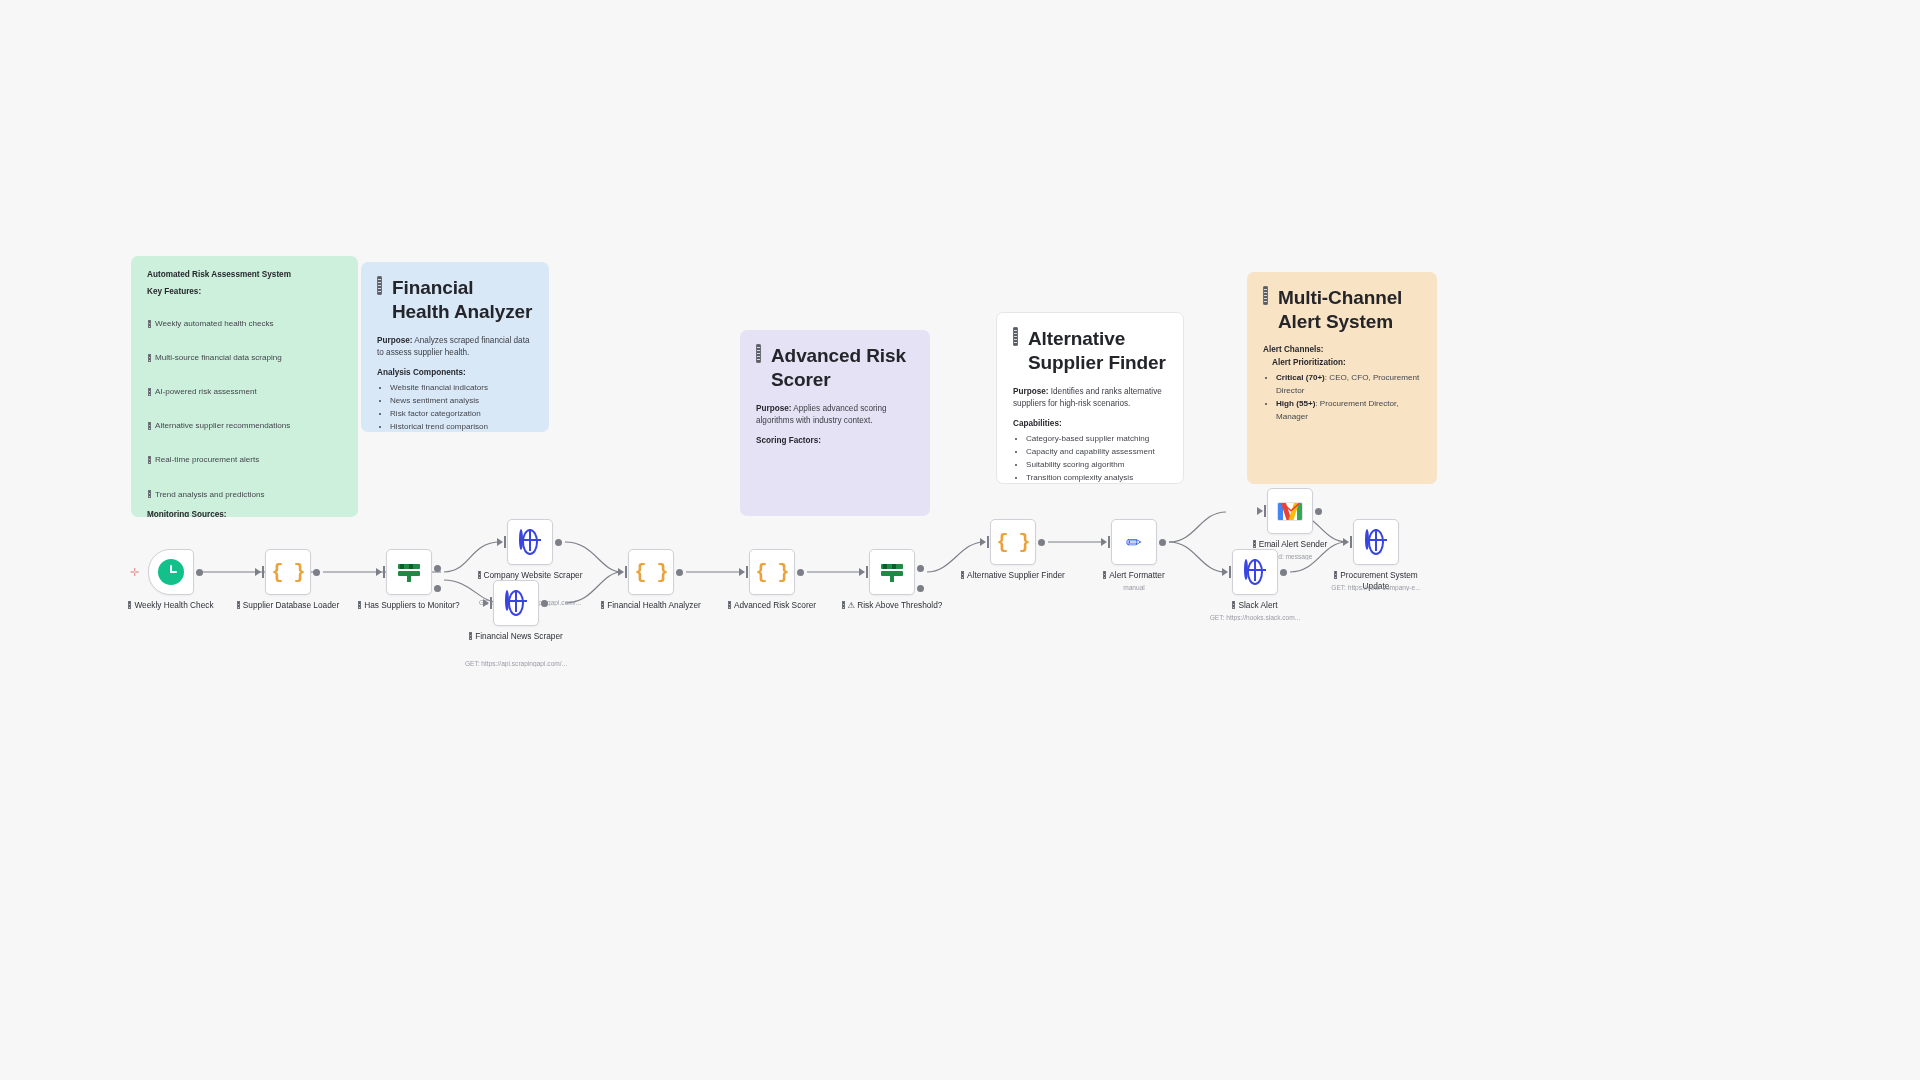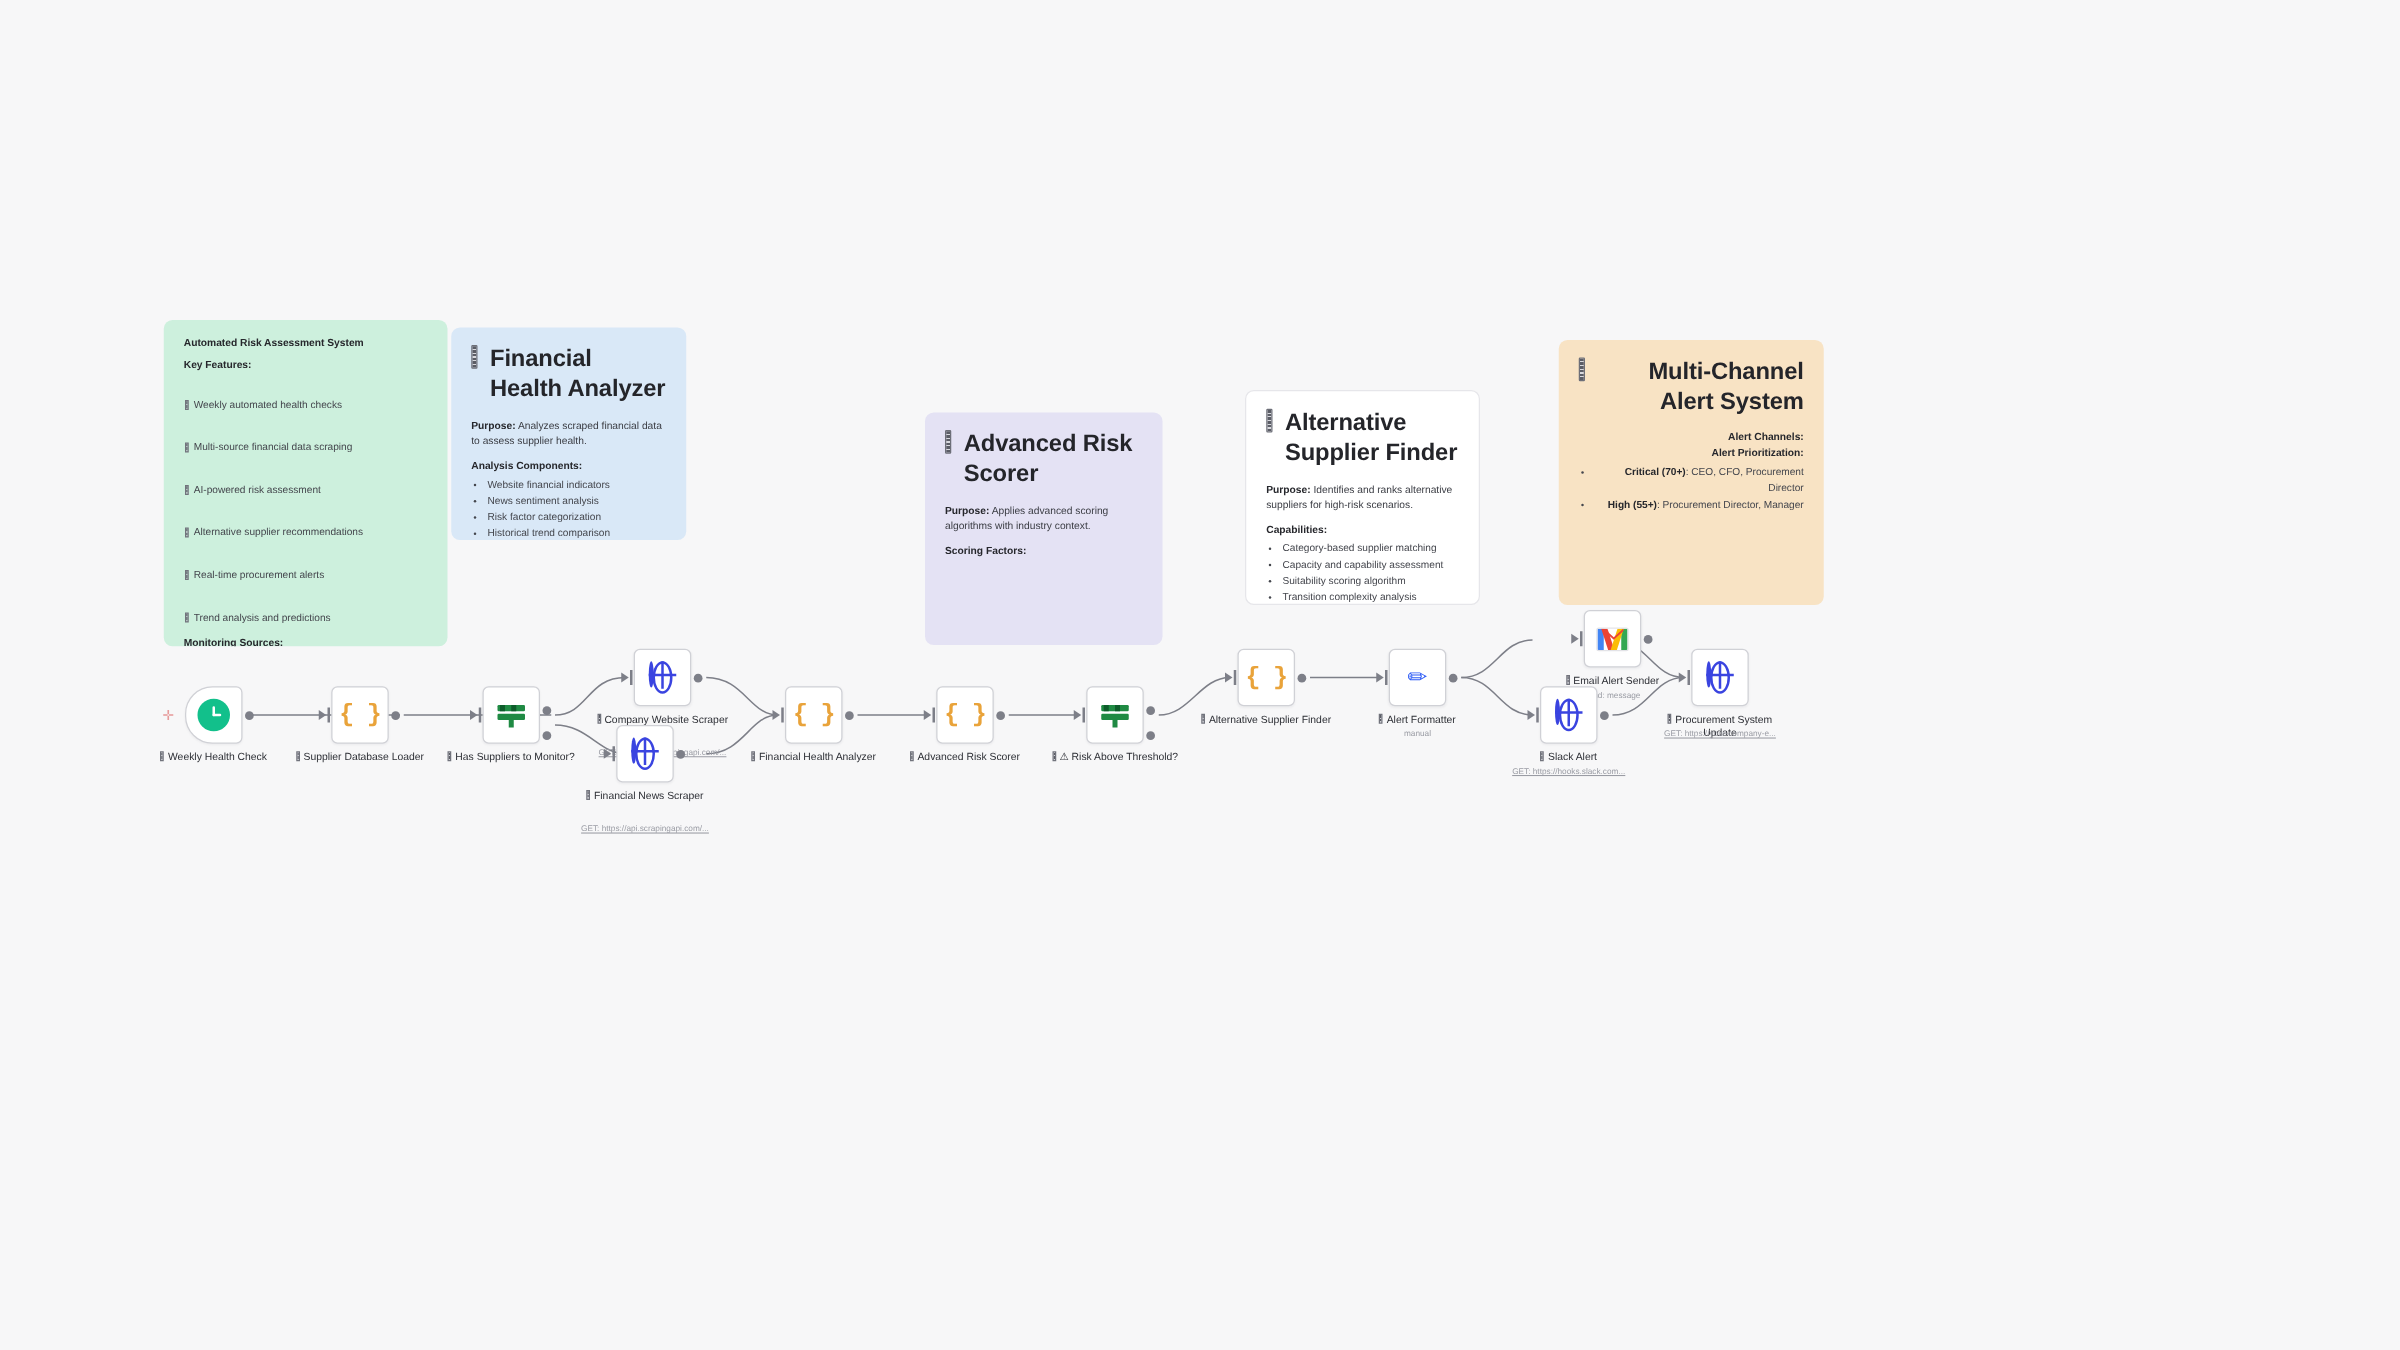--- a/index.html
+++ b/index.html
@@ -235,21 +235,21 @@
     <ul>
       <li>Category-based supplier matching</li>
       <li>Capacity and capability assessment</li>
       <li>Suitability scoring algorithm</li>
       <li>Transition complexity analysis</li>
 
     </ul>
 
   </div>
 
-  <div class="sticky" style="left:1247px; top:272px; width:212px; height:212px; background:#f8e3c4;text-align:right;">
+  <div class="sticky" style="left:1247px; top:272px; width:190px; height:212px; background:#f8e3c4;">
     <h2>
       <span class="vbar bar"></span>
       <span>Multi-Channel Alert System</span>
     </h2>
     <div class="sect">Alert Channels:</div>
     <div class="sect indent">Alert Prioritization:</div>
     <ul>
       <li><b>Critical (70+)</b><span>: CEO, CFO, Procurement Director</span></li>
       <li><b>High (55+)</b><span>: Procurement Director, Manager</span></li>
 

